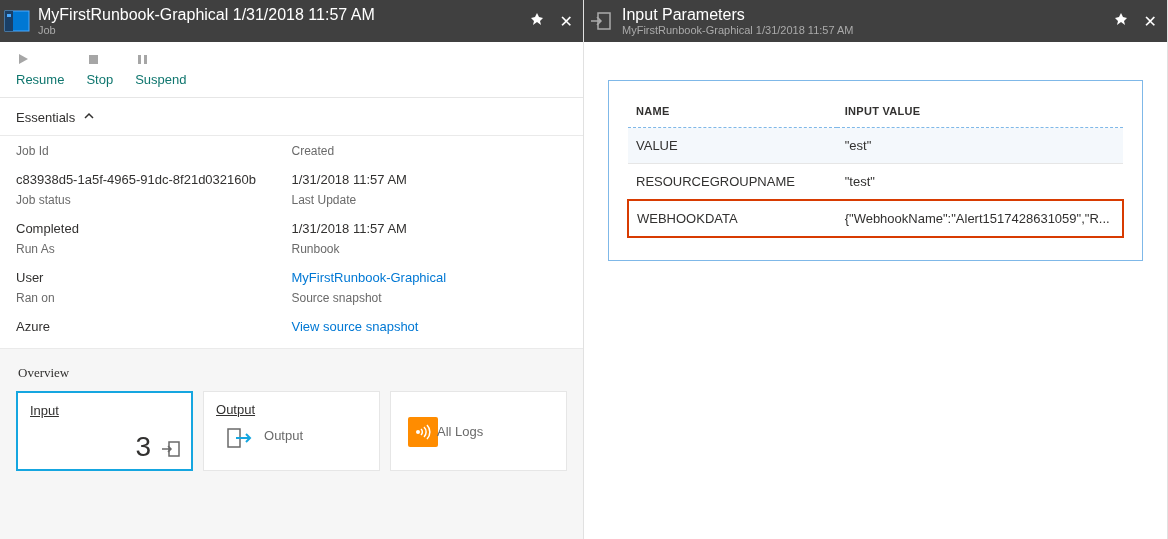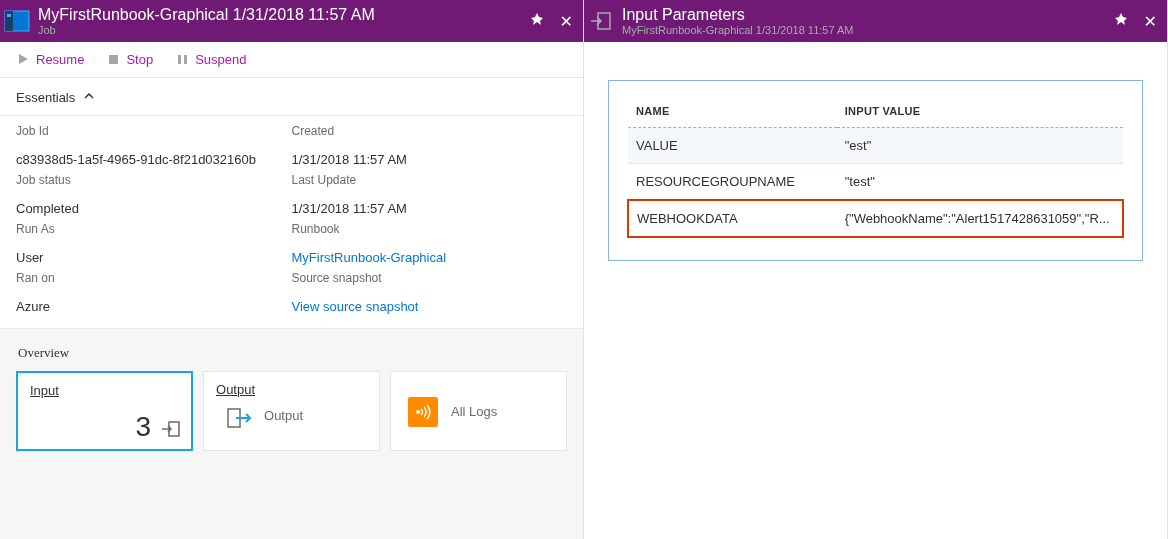--- a/index.html
+++ b/index.html
@@ -1,28 +1,28 @@
 <!DOCTYPE html>
 <html><head>
 <meta charset="utf-8">
 <style>
   * { box-sizing: border-box; margin: 0; padding: 0; }
   body { font-family: "Segoe UI", Arial, sans-serif; font-size: 13px; color: #323130; background: #fff; width: 1168px; height: 539px; display: flex; overflow: hidden; }
   .panel { display: flex; flex-direction: column; background: #fff; border-right: 1px solid #e1e1e1; }
   .panel-left { width: 584px; }
   .panel-right { width: 584px; }
-  .blade-header { background: #701a75; color: #fff; display: flex; align-items: center; height: 42px; padding: 0 10px 0 0; }
+  .blade-header { background: #404040; color: #fff; display: flex; align-items: center; height: 42px; padding: 0 10px 0 0; }
   .blade-icon { width: 34px; height: 42px; display: flex; align-items: center; justify-content: center; flex-shrink: 0; }
   .blade-title-wrap { flex: 1; min-width: 0; padding: 4px 0 4px 4px; }
   .blade-title { font-size: 16px; font-weight: 400; color: #fff; white-space: nowrap; overflow: hidden; text-overflow: ellipsis; }
   .blade-sub { font-size: 11px; color: #aaa; }
   .blade-actions { display: flex; gap: 16px; align-items: center; }
   .blade-act { color: #fff; cursor: pointer; font-size: 16px; }
   .toolbar { display: flex; align-items: center; gap: 22px; padding: 10px 16px; border-bottom: 1px solid #e6e6e6; }
-  .tool-btn { display: flex; align-items: flex-start; gap: 6px; color: #a21caf; font-size: 13px; cursor: default; }
+  .tool-btn { display: flex; align-items: flex-start; gap: 6px; color: #0f766e; font-size: 13px; cursor: default; flex-direction: column; }
   .tool-icon { width: 14px; height: 14px; display: inline-flex; align-items: center; justify-content: center; }
   .section-body { padding: 12px 16px 20px 16px; background: #f6f6f6; flex: 1; overflow: auto; }
   .essentials-bar { display: flex; align-items: center; gap: 8px; padding: 12px 16px 10px 16px; font-size: 13px; color: #323130; border-bottom: 1px solid #eaeaea; cursor: pointer; }
   .essentials-grid { display: flex; padding: 8px 16px 14px 16px; border-bottom: 1px solid #eaeaea; }
   .ess-col { flex: 1; display: flex; flex-direction: column; gap: 6px; }
   .ess-item { display: flex; flex-direction: column; gap: 14px; }
   .ess-label { font-size: 12px; color: #6a6a6a; }
   .ess-value { font-size: 13px; color: #323130; }
   .ess-link { color: #0078d4; cursor: pointer; }
   .overview-title { font-size: 13px; color: #323130; margin: 4px 0 10px 2px; font-family: Liberation Serif, serif; }
@@ -175,21 +175,21 @@
       </div>
       <div class="tile">
         <div class="tile-center-icon" style="left:16px; top:24px;">
           <div class="tile-logs-icon">
             <svg width="18" height="18" viewBox="0 0 18 18">
                 <circle cx="4" cy="9" r="2" fill="#fff"></circle>
                 <path d="M7 6a4 4 0 010 6M10 4a7 7 0 010 10M13 2a10 10 0 010 14" fill="none" stroke="#fff" stroke-width="1.5"></path>
               </svg>
           </div>
         </div>
-        <div class="tile-center-label" style="left:60px; top:32px;">All Logs</div>
+        <div class="tile-center-label" style="left:46px; top:32px;">All Logs</div>
       </div>
     </div>
 
   </div>
 </div>
 
 <div class="panel panel-right">
   <div class="blade-header">
     <div class="blade-icon">
       <svg width="24" height="24" viewBox="0 0 24 24">

